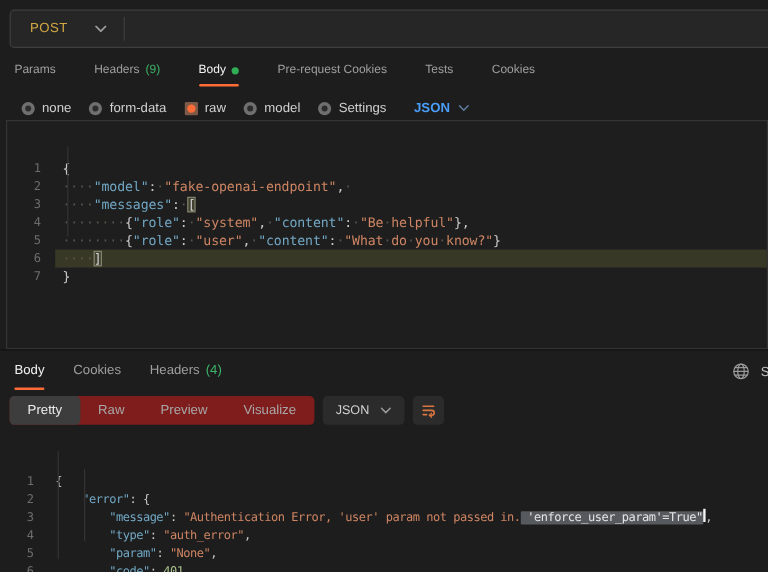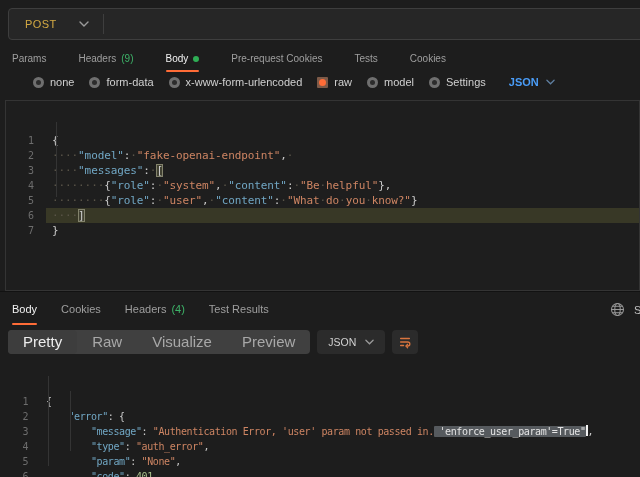--- a/index.html
+++ b/index.html
@@ -24,22 +24,22 @@
   
   .req-tabs{position:absolute;left:12px;top:45px;height:27px;display:flex;gap:32px;
     align-items:stretch;font-size:10px;color:#9f9f9f}
   .tab{position:relative;display:flex;gap:5px;align-items:center;cursor:pointer;white-space:nowrap}
   .tab.active{color:#f2f2f2}
   .tab.active::after{content:"";position:absolute;left:0;right:0;bottom:0;height:2px;background:#ff6c37;border-radius:1px}
   .count{color:#3db368}
   .green-dot{width:6px;height:6px;border-radius:50%;background:#2fae55}
 
   
-  .radio-row{position:absolute;left:33px;top:76px;height:20px;display:flex;gap:15px;
-    align-items:flex-start;font-size:11px;color:#d0d0d0}
+  .radio-row{position:absolute;left:18px;top:76px;height:20px;display:flex;gap:15px;
+    align-items:flex-end;font-size:11px;color:#d0d0d0}
   .radio-opt{display:flex;align-items:center;gap:6px;cursor:pointer;white-space:nowrap}
   .radio{width:11px;height:11px;border-radius:50%;background:#6f6f6f;position:relative;flex:none}
   .radio::after{content:"";position:absolute;inset:3px;border-radius:50%;background:#2c2c2c}
   .radio.sel{background:#7d5a48}
   .radio.sel::after{inset:2px;background:#ff6c37}
   .fmt-select-req{display:flex;align-items:center;gap:7px;margin-left:8px;cursor:pointer}
   .fmt-select-req .fmt-label{color:#4a9df8;font-size:11px;font-weight:bold}
 
   
   .editor{font-family:"DejaVu Sans Mono","Liberation Mono",monospace;white-space:pre}
@@ -63,22 +63,22 @@
     padding-top:5px;font-size:10px;letter-spacing:-.4px}
 
   
   .res-divider{position:absolute;left:0;top:291px;width:640px;height:1px;background:#121212}
   .res-tabs{position:absolute;left:12px;top:292px;height:33px;display:flex;gap:24px;
     align-items:stretch;font-size:11px;color:#9f9f9f}
   .res-meta{position:absolute;left:610px;top:302px;display:flex;align-items:center;gap:9px}
   .clip-text{font-size:11px;color:#c0c0c0}
 
   .res-toolbar{position:absolute;left:8px;top:330px;height:24px;display:flex;align-items:center}
-  .view-group{display:flex;background:#404040;border-radius:4px;height:24px;
-    font-size:15px;color:#a8a8a8}
+  .view-group{display:flex;background:#7f1d1d;border-radius:4px;height:24px;
+    font-size:11px;color:#a8a8a8}
   .view{padding:0 15px;line-height:24px;border-radius:4px;cursor:pointer;white-space:nowrap}
   .view.active{background:#3d3d3d;color:#ededed}
   .fmt-select-res{display:flex;align-items:center;gap:9px;background:#2b2b2b;border-radius:4px;
     height:24px;padding:0 11px;font-size:10.5px;color:#d2d2d2;margin-left:7px;cursor:pointer}
   .wrap-btn{width:26px;height:24px;background:#2b2b2b;border-radius:4px;margin-left:7px;
     display:flex;align-items:center;justify-content:center;cursor:pointer}
 </style>
 </head>
 <body>
 
@@ -118,24 +118,20 @@
 <div class="radio-row">
   <div class="radio-opt">
       <span class="radio"></span>
       <span>none</span>
     </div>
   <div class="radio-opt">
       <span class="radio"></span>
       <span>form-data</span>
     </div>
   <div class="radio-opt">
-      <span class="radio"></span>
-      <span>x-www-form-urlencoded</span>
-    </div>
-  <div class="radio-opt">
       <span class="radio sel"></span>
       <span>raw</span>
     </div>
   <div class="radio-opt">
       <span class="radio"></span>
       <span>model</span>
     </div>
   <div class="radio-opt">
       <span class="radio"></span>
       <span>Settings</span>
@@ -157,43 +153,40 @@
 <div class="res-tabs">
   <div class="tab active">
       <span>Body</span>
     </div>
   <div class="tab">
       <span>Cookies</span>
     </div>
   <div class="tab">
       <span>Headers</span>
       <span class="count">(4)</span>
-    </div>
-  <div class="tab">
-      <span>Test Results</span>
     </div>
 </div>
 
 <div class="res-meta">
   <span>
     <svg width="15" height="15" viewBox="0 0 16 16" fill="none" stroke="#9a9a9a" stroke-width="1.1">
       <circle cx="8" cy="8" r="6.4"></circle>
       <ellipse cx="8" cy="8" rx="2.9" ry="6.4"></ellipse>
       <path d="M1.6 8h12.8M2.6 4.6h10.8M2.6 11.4h10.8"></path>
     </svg>
   </span>
   <span class="clip-text">S</span>
 </div>
 
 <div class="res-toolbar">
   <div class="view-group">
     <div class="view active">Pretty</div>
     <div class="view">Raw</div>
+    <div class="view">Preview</div>
     <div class="view">Visualize</div>
-    <div class="view">Preview</div>
   </div>
   <div class="fmt-select-res">
     <span>JSON</span>
     <svg width="9" height="6" viewBox="0 0 10 6">
         <path d="M1 1l4 4 4-4" fill="none" stroke="#9a9a9a" stroke-width="1.4" stroke-linecap="round"></path>
       </svg>
   </div>
   <div class="wrap-btn">
     <svg width="14" height="14" viewBox="0 0 16 16" fill="none" stroke="#d9753f" stroke-width="1.5" stroke-linecap="round">
       <path d="M3 4h10"></path>

